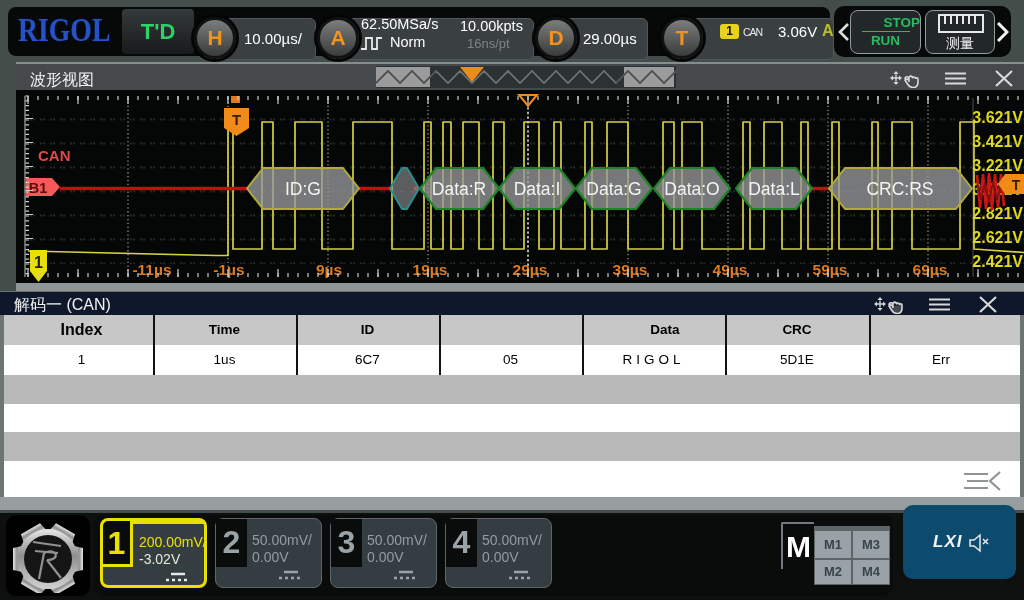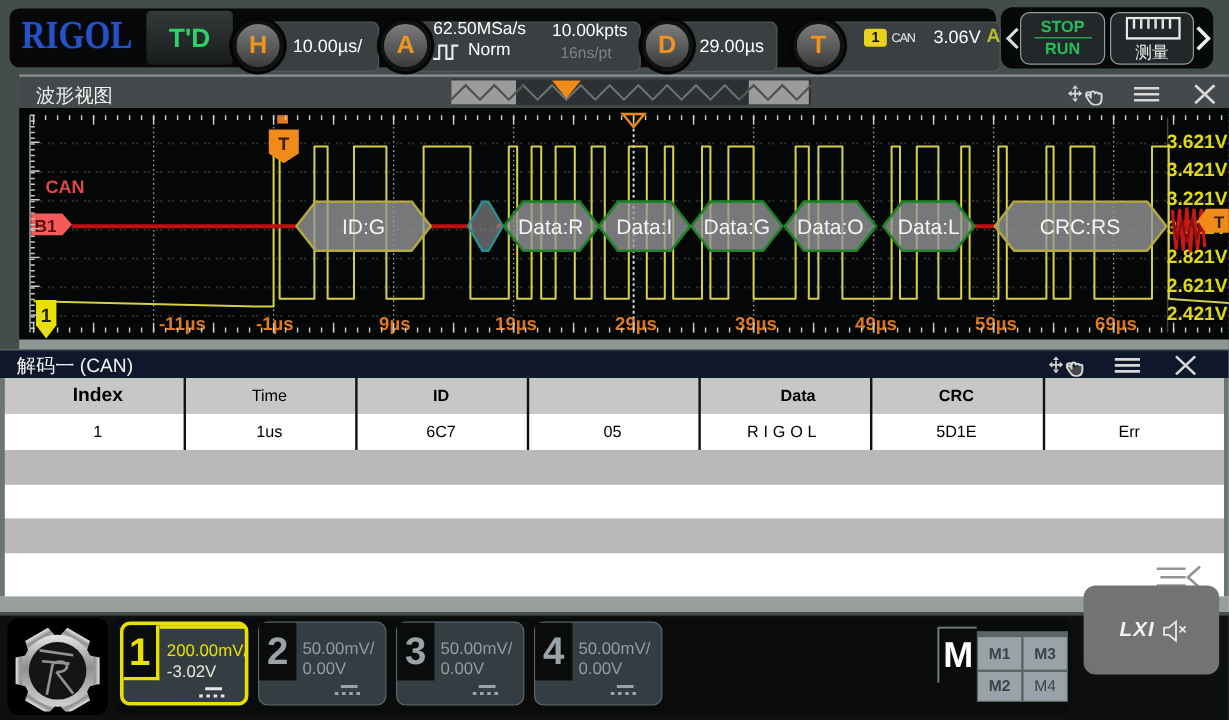--- a/index.html
+++ b/index.html
@@ -28,21 +28,21 @@
 #dectitle .t{position:absolute;left:14px;top:3px;color:#f2f2f2;font-size:16px}
 .hrow{position:absolute;left:0;width:1024px;background:#c7c7c7}
 .cell{position:absolute;top:0;height:100%;text-align:center;color:#000}
 
 #botbar{position:absolute;left:94px;top:515px;width:799px;height:81px;background:#0a0c0c;border-radius:10px}
 #gearbox{position:absolute;left:6px;top:515px;width:84px;height:81px;background:#000;border-radius:10px}
 .chbox{position:absolute;top:3px;width:107px;height:70px;border-radius:8px}
 .chtab{position:absolute;left:0;top:0;width:31px;height:48px;background:#0a0b0b;font-weight:bold;font-size:32px;text-align:center;line-height:46px}
 .chline1{position:absolute;left:36px;top:13px;font-size:14px;white-space:nowrap}
 .chline2{position:absolute;left:36px;top:30px;font-size:14px;white-space:nowrap}
-#lxibox{position:absolute;left:903px;top:488px;width:113px;height:74px;background:#737373;border-radius:10px}
+#lxibox{position:absolute;left:903px;top:505px;width:113px;height:74px;background:#0c4a6e;border-radius:10px}
 </style></head>
 <body>
 <div id="page">
 
 <div id="topbar">
   <div id="rigol">RIGOL</div>
   <div id="tdbtn">T'D</div>
   <div class="pill" style="left:210px;width:98px"></div>
   <div class="knob" style="left:186px">H</div>
   <div class="wtxt abs" style="left:236px;top:23px">10.00µs/</div>
@@ -63,21 +63,21 @@
   <div class="abs" style="left:712px;top:17px;width:19px;height:15px;background:#e8d21e;border-radius:3px;color:#111;font-size:12px;font-weight:bold;text-align:center;line-height:15px">1</div>
   <div class="abs" style="left:735px;top:19px;color:#e8e8e8;font-size:10.5px;letter-spacing:-1px">CAN</div>
   <div class="wtxt abs" style="left:770px;top:16px">3.06V</div>
   <div class="abs" style="left:814px;top:15px;color:#b7bd2f;font-size:16px;font-weight:bold">A</div>
 </div>
 <div id="rcluster">
   <svg class="abs" style="left:4px;top:17px" width="12" height="18" viewBox="0 0 12 18">
         <path d="M10 1 L2 9 L10 17" fill="none" stroke="#dedede" stroke-width="2.6"></path>
       </svg>
   <div class="topbtn" style="left:16px;width:71px">
-    <div style="text-align:center;color:#28bd5c;font-weight:bold;font-size:13.5px;margin-top:4px">STOP</div>
+    <div style="text-align:right;color:#28bd5c;font-weight:bold;font-size:13.5px;margin-top:4px">STOP</div>
     <div style="margin:1px auto;width:48px;border-top:1.5px solid #28bd5c"></div>
     <div style="text-align:center;color:#28bd5c;font-weight:bold;font-size:13.5px">RUN</div>
   </div>
   <div class="topbtn" style="left:91px;width:70px">
     <svg class="abs" style="left:12px;top:3px" width="46" height="20" viewBox="0 0 46 20">
           <rect x="1" y="1" width="44" height="17" fill="none" stroke="#e8e8e8" stroke-width="2"></rect>
           <path d="M7 2 V10 M13 2 V10 M19 2 V10 M25 2 V10 M31 2 V10 M37 2 V10" stroke="#e8e8e8" stroke-width="2"></path>
         </svg>
     <div style="position:absolute;left:0;top:24px;width:100%;text-align:center;color:#f0f0f0;font-size:14px">测量</div>
   </div>
@@ -224,21 +224,21 @@
       <path d="M108 2 L124 17 M124 2 L108 17" stroke-width="2.2"></path>
     </g>
   </svg>
  </div>
  <div class="hrow" style="top:24px;height:30px"></div>
  <div class="hrow" style="top:84px;height:29px;background:#b9b9b9"></div>
  <div class="hrow" style="top:141px;height:29px;background:#b9b9b9"></div>
  <div class="hrow" style="top:206px;height:13px;background:#989e9e"></div>
  <div id="tablewrap" class="abs" style="left:10px;top:24px;width:1003px;height:60px">
   <div class="cell" style="left:0;width:143px;font-weight:bold;font-size:16px;line-height:30px">Index</div>
-  <div class="cell" style="left:143px;width:143px;font-weight:normal;font-size:13.5px;line-height:30px">Time</div>
+  <div class="cell" style="left:143px;width:143px;font-weight:bold;font-size:13.5px;line-height:30px">Time</div>
   <div class="cell" style="left:286px;width:143px;font-weight:bold;font-size:13.5px;line-height:30px">ID</div>
   <div class="cell" style="left:572px;width:166px;font-weight:bold;font-size:13.5px;line-height:30px">Data</div>
   <div class="cell" style="left:715px;width:144px;font-weight:bold;font-size:13.5px;line-height:30px">CRC</div>
   <div class="cell" style="left:0;top:30px;width:143px;font-size:13.5px;line-height:30px">1</div>
   <div class="cell" style="left:143px;top:30px;width:143px;font-size:13.5px;line-height:30px">1us</div>
   <div class="cell" style="left:286px;top:30px;width:143px;font-size:13.5px;line-height:30px">6C7</div>
   <div class="cell" style="left:429px;top:30px;width:143px;font-size:13.5px;line-height:30px">05</div>
   <div class="cell" style="left:572px;top:30px;width:143px;font-size:13.5px;line-height:30px;letter-spacing:4px">RIGOL</div>
   <div class="cell" style="left:715px;top:30px;width:144px;font-size:13.5px;line-height:30px">5D1E</div>
   <div class="cell" style="left:859px;top:30px;width:144px;font-size:13.5px;line-height:30px">Err</div>
@@ -337,21 +337,21 @@
         <path d="M6 2 H20" stroke="#9aa4a8" stroke-width="2.5"></path>
         <path d="M1 8 H4 M7 8 H10 M13 8 H16 M19 8 H22" stroke="#9aa4a8" stroke-width="2.5"></path>
       </svg>
 </div>
 
 <div class="abs" style="left:781px;top:522px;width:33px;height:47px;background:#0a0b0b;border-left:2px solid #707a80;border-top:2px solid #707a80;border-radius:2px 0 0 0;color:#fff;font-weight:bold;font-size:30px;text-align:center;line-height:45px">M</div>
 <div class="abs" style="left:814px;top:526px;width:76px;height:59px;background:#5b6568">
   <div class="abs" style="left:1px;top:5px;width:36px;height:27px;background:#99a2a6;color:#39434a;font-weight:bold;font-size:13px;text-align:center;line-height:27px">M1</div>
   <div class="abs" style="left:39px;top:5px;width:36px;height:27px;background:#99a2a6;color:#39434a;font-weight:bold;font-size:13px;text-align:center;line-height:27px">M3</div>
   <div class="abs" style="left:1px;top:34px;width:36px;height:24px;background:#99a2a6;color:#39434a;font-weight:bold;font-size:13px;text-align:center;line-height:24px">M2</div>
-  <div class="abs" style="left:39px;top:34px;width:36px;height:24px;background:#99a2a6;color:#39434a;font-weight:normal;font-size:13px;text-align:center;line-height:24px">M4</div>
+  <div class="abs" style="left:39px;top:34px;width:36px;height:24px;background:#99a2a6;color:#39434a;font-weight:bold;font-size:13px;text-align:center;line-height:24px">M4</div>
 </div>
 
 <div id="lxibox">
   <div class="abs" style="left:30px;top:27px;color:#f2f2f2;font-weight:bold;font-style:italic;font-size:17px;letter-spacing:1px">LXI</div>
   <svg class="abs" style="left:65px;top:28px" width="24" height="20" viewBox="0 0 24 20">
     <path d="M2 7 H6 L12 2 V18 L6 13 H2 Z" fill="none" stroke="#e8e8e8" stroke-width="1.5"></path>
     <path d="M15 6 L20 11 M20 6 L15 11" stroke="#e8e8e8" stroke-width="1.5"></path>
   </svg>
 </div>
 </div>

